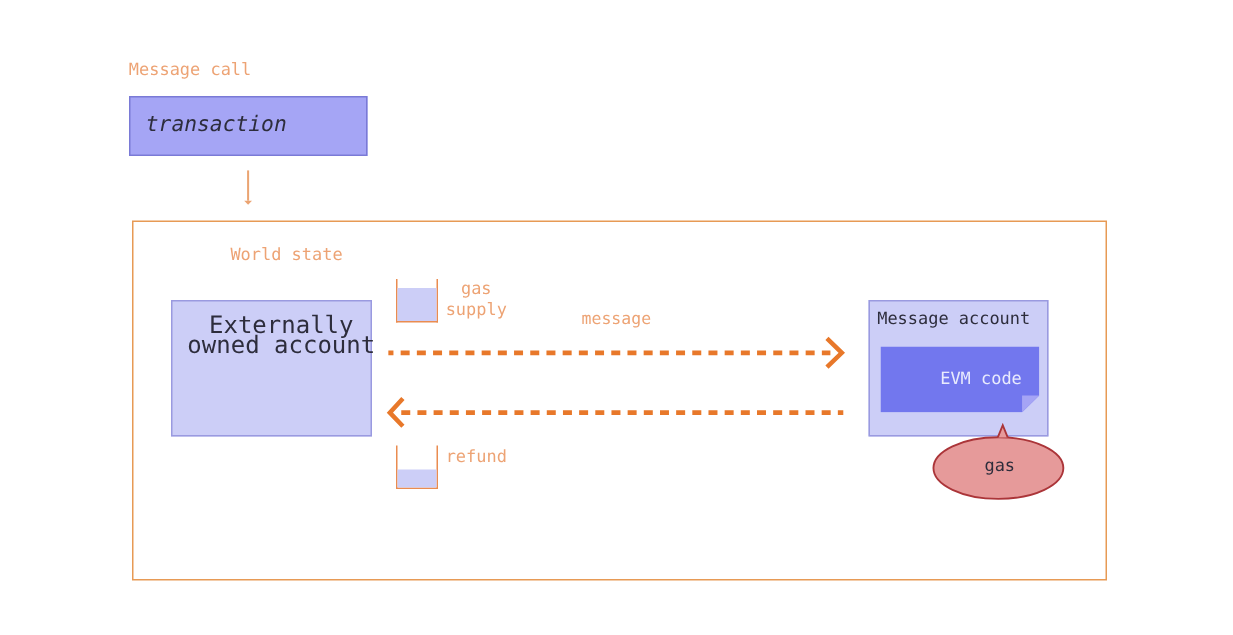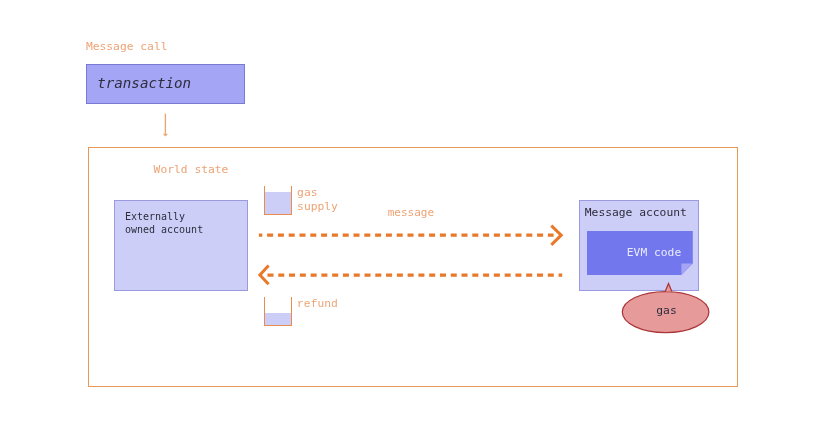--- a/index.html
+++ b/index.html
@@ -1,19 +1,19 @@
 <!DOCTYPE html>
 <html><head>
 <meta charset="utf-8">
 <title>Message call diagram</title>
 <style>
   html,body{margin:0;padding:0;}
   body{width:822px;height:423px;background:#ffffff;
        font-family:"DejaVu Sans Mono","Liberation Mono",monospace;overflow:hidden;}
-  #stage{position:relative;width:822px;height:423px;background:#ffffff;}
+  #stage{position:relative;width:822px;height:423px;background:#ffffff;text-align:center;}
 
   .lbl{position:absolute;white-space:pre;-webkit-font-smoothing:antialiased;transform:translateZ(0);}
 
   
   #message-call-label{left:85.9px;top:39.5px;font-size:11.3px;line-height:13px;color:#eda374;}
 
   
   #transaction-box{position:absolute;left:86px;top:63.5px;width:159px;height:40px;
     background:#a5a5f5;border:1px solid #7a7ad6;box-sizing:border-box;}
   #transaction-label{left:97.2px;top:75.2px;font-size:14.2px;line-height:16px;color:#2d2d3c;font-style:italic;}
@@ -22,32 +22,32 @@
   #down-arrow{position:absolute;left:152px;top:110px;width:26px;height:32px;}
 
   
   #world-state-box{position:absolute;left:88px;top:146.9px;width:650.2px;height:240.1px;
     border:1.1px solid #e79a55;box-sizing:border-box;background:transparent;}
   #world-state-label{left:113.6px;top:163.1px;font-size:11.3px;line-height:13px;color:#eda374;padding-left:40px;}
 
   
   #eoa-box{position:absolute;left:113.7px;top:200.4px;width:134px;height:90.5px;
     background:#cccef7;border:1px solid #9a9ae0;box-sizing:border-box;}
-  #eoa-label{left:124.9px;top:209.8px;font-size:10px;line-height:13.2px;color:#2d2d3c;}
+  #eoa-label{left:124.9px;top:209.8px;font-size:16px;line-height:13.2px;color:#2d2d3c;}
 
   
   .beaker{position:absolute;width:27.6px;height:28.9px;box-sizing:border-box;
      border-left:1.6px solid #ea8c50;border-right:1.6px solid #ea8c50;border-bottom:1.6px solid #ea8c50;}
   .beaker .fill{position:absolute;left:0;right:0;bottom:0;background:#cccef7;}
   #gas-supply-beaker{left:264.2px;top:186.2px;}
   #gas-supply-beaker .fill{height:22.5px;}
   #gas-supply-label{left:297.1px;top:185.9px;font-size:11.3px;line-height:13.7px;color:#eda374;}
   #refund-beaker{left:264.2px;top:297.4px;}
   #refund-beaker .fill{height:12.6px;}
-  #refund-label{left:297.1px;top:297.7px;font-size:11.3px;line-height:13px;color:#eda374;font-family:Liberation Mono, monospace;}
+  #refund-label{left:297.1px;top:297.7px;font-size:11.3px;line-height:13px;color:#eda374;}
 
   
   #message-label{left:387.7px;top:206px;font-size:11px;line-height:13px;color:#eda374;}
   #arrow-forward{position:absolute;left:255px;top:220px;width:315px;height:32px;}
   #arrow-back{position:absolute;left:252px;top:260px;width:315px;height:32px;}
 
   
   #contract-box{position:absolute;left:579.2px;top:200.4px;width:120px;height:90.5px;
     background:#cccef7;border:1px solid #9a9ae0;box-sizing:border-box;}
   #contract-label{left:584.8px;top:205.6px;font-size:11.3px;line-height:13px;color:#2d2d3c;}

